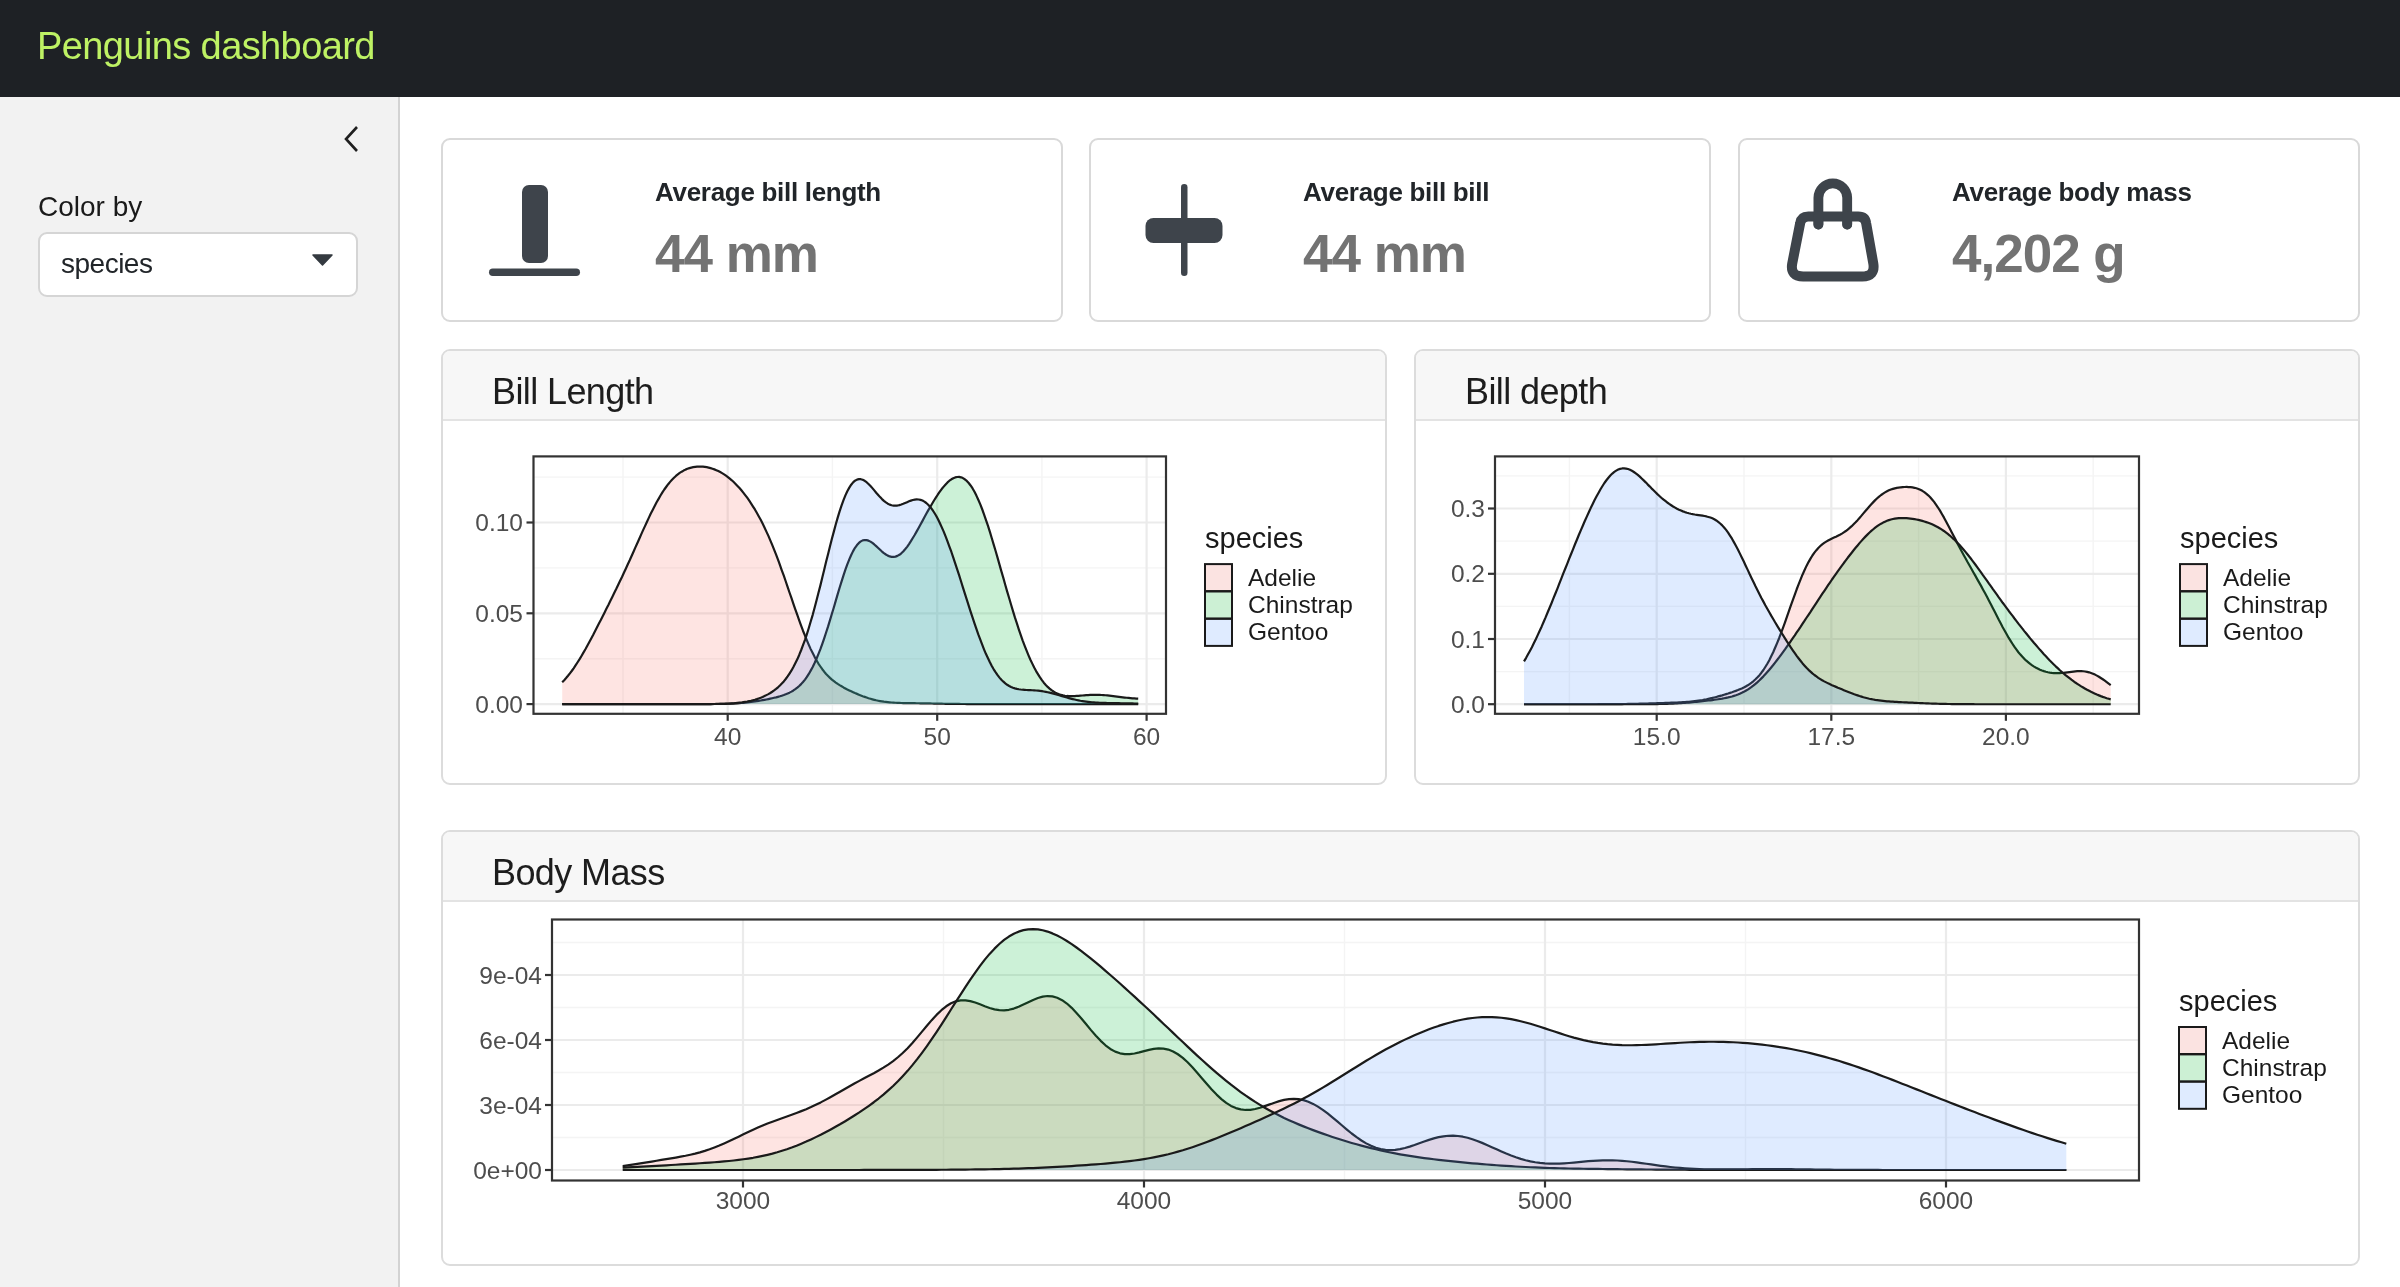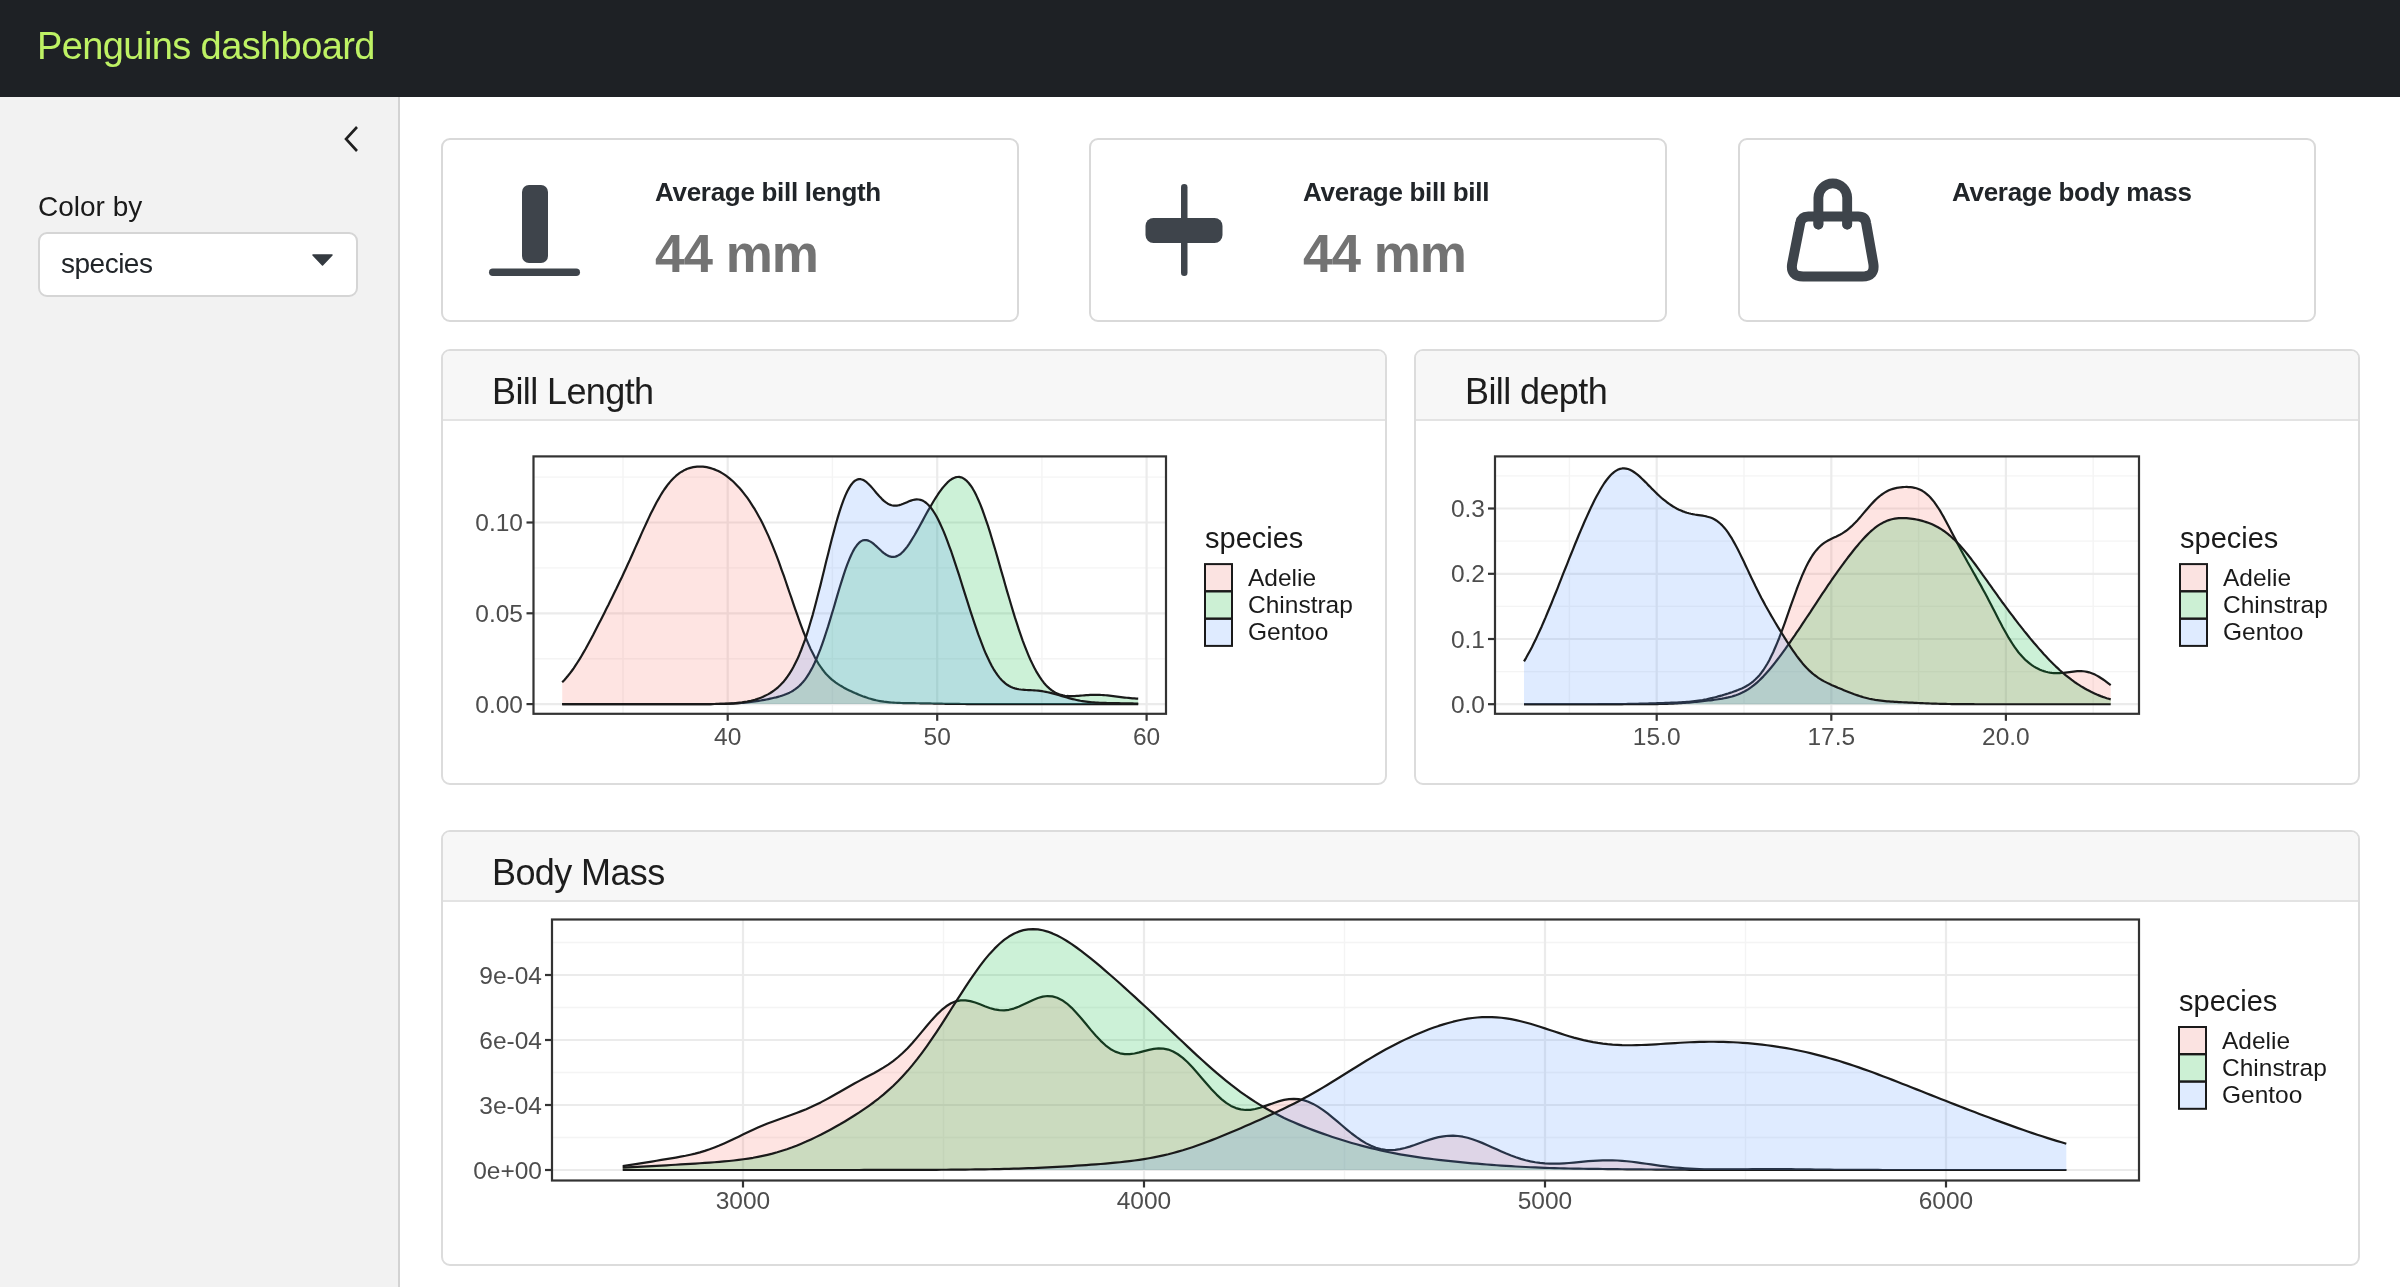--- a/index.html
+++ b/index.html
@@ -2,21 +2,21 @@
 <html><head><meta charset="utf-8"><style>
 * { margin:0; padding:0; box-sizing:border-box; }
 html,body { width:2400px; height:1287px; background:#fff; font-family:"Liberation Sans",sans-serif; position:relative; overflow:hidden; }
 .header { position:absolute; left:0; top:0; width:2400px; height:97px; background:#1e2125; }
 .header .brand { position:absolute; left:37px; top:25px; font-size:38px; color:#bef264; letter-spacing:-0.6px; }
 .sidebar { position:absolute; left:0; top:97px; width:400px; height:1190px; background:#f2f2f2; border-right:2px solid #d3d3d3; }
 .colorby { position:absolute; left:38px; top:81px; font-size:28px; color:#1a1a1a;margin-top:13px; }
 .select { position:absolute; left:38px; top:135px; width:320px; height:65px; background:#fff; border:2px solid #d5d5d5; border-radius:9px; }
 .select .txt { position:absolute; left:21px; top:14px; font-size:28px; color:#212529; letter-spacing:-0.5px; }
 .chev { position:absolute; left:339px; top:26px; }
-.vbox { position:absolute; top:138px; width:578px; height:184px; background:#fff; border:2px solid #d9d9d9; border-radius:9px; }
+.vbox { position:absolute; top:138px; width:622px; height:184px; background:#fff; border:2px solid #d9d9d9; border-radius:9px; }
 .vbtxt { position:absolute; left:212px; top:37px; }
 .vbtitle { font-size:26px; font-weight:700; color:#212529; letter-spacing:-0.3px; }
 .vbvalue { font-size:53px; font-weight:700; color:#737373; margin-top:15px; letter-spacing:-1px; }
 .card { position:absolute; background:#fff; border:2px solid #dcdcdc; border-radius:9px; overflow:hidden; }
 .card .chead { position:absolute; left:0; top:0; right:0; height:70px; background:#f7f7f7; border-bottom:2px solid #e3e3e3; }
 .card .chead span { position:absolute; left:25px; top:20px; font-size:36px; color:#1d1d1d; letter-spacing:-0.6px;margin-left:24px; }
 svg.overlay { position:absolute; left:0; top:0; }
 </style></head>
 <body>
 <div class="header">
@@ -50,20 +50,21 @@
       <div class="vbvalue">44 mm</div>
     </div>
 </div>
 <svg width="110" height="110" viewBox="0 0 110 110" style="position:absolute;left:1128.5px;top:175px">
 <rect x="52" y="9" width="6.5" height="92" rx="3.25" fill="#3e444b"></rect>
 <rect x="16.5" y="43" width="77" height="25" rx="8" fill="#3e444b"></rect>
 </svg>
 <div class="vbox" style="left:1738px">
 <div class="vbtxt">
       <div class="vbtitle">Average body mass</div>
+      <div class="vbvalue">4,202 g</div>
     </div>
 </div>
 <svg width="120" height="120" viewBox="0 0 120 120" style="position:absolute;left:1773px;top:170px" fill="none">
 <path d="M45.4 54.6 L45.4 27.8 A14.4 14.4 0 0 1 74.2 27.8 L74.2 54.6" stroke="#3e444b" stroke-width="9.8" stroke-linecap="round"></path>
 <path d="M35.3 46.6 L85.2 46.6 Q92.2 46.6 93.2 53.5 L100.3 93.5 Q102.4 106.4 89.2 106.4 L30.2 106.4 Q17 106.4 19.2 93.6 L27.1 53.5 Q28.3 46.6 35.3 46.6 Z" stroke="#3e444b" stroke-width="10" stroke-linejoin="round" fill="none"></path>
 <path d="M45.4 46.6 L45.4 54.6 M74.2 46.6 L74.2 54.6" stroke="#3e444b" stroke-width="9.8" stroke-linecap="round"></path>
 </svg>
 <div class="card" style="left:441px;top:349px;width:946px;height:436px">
     <div class="chead">
       <span>Bill Length</span>

